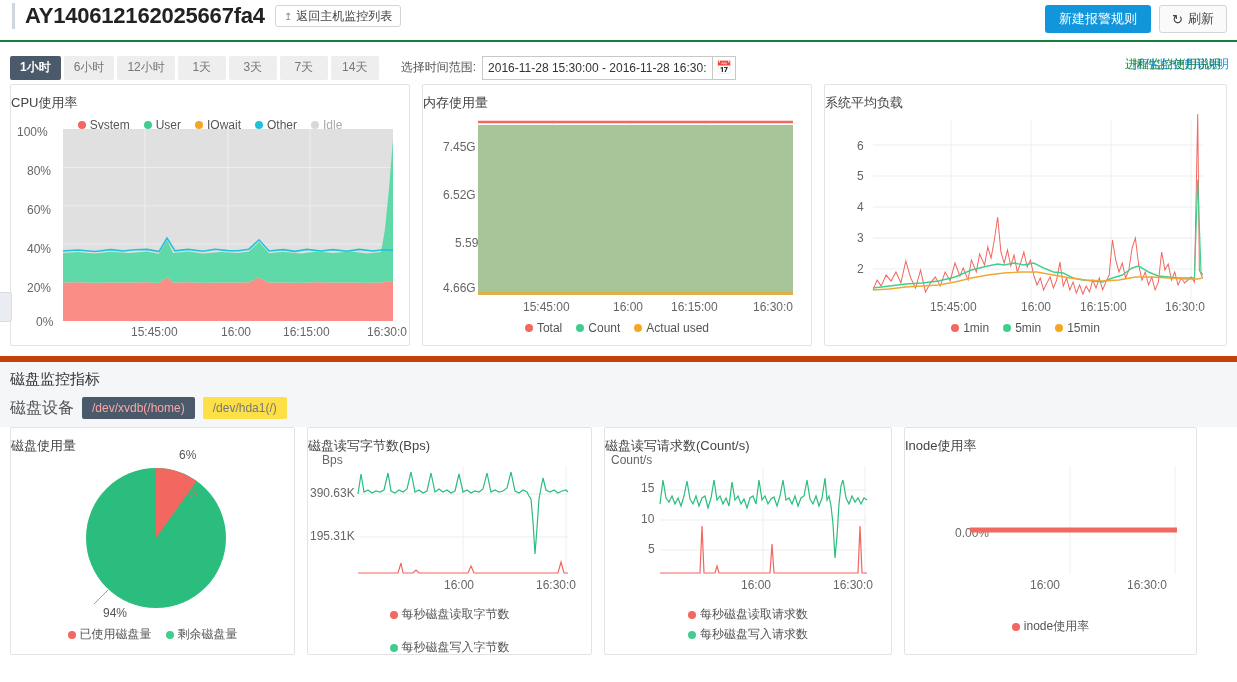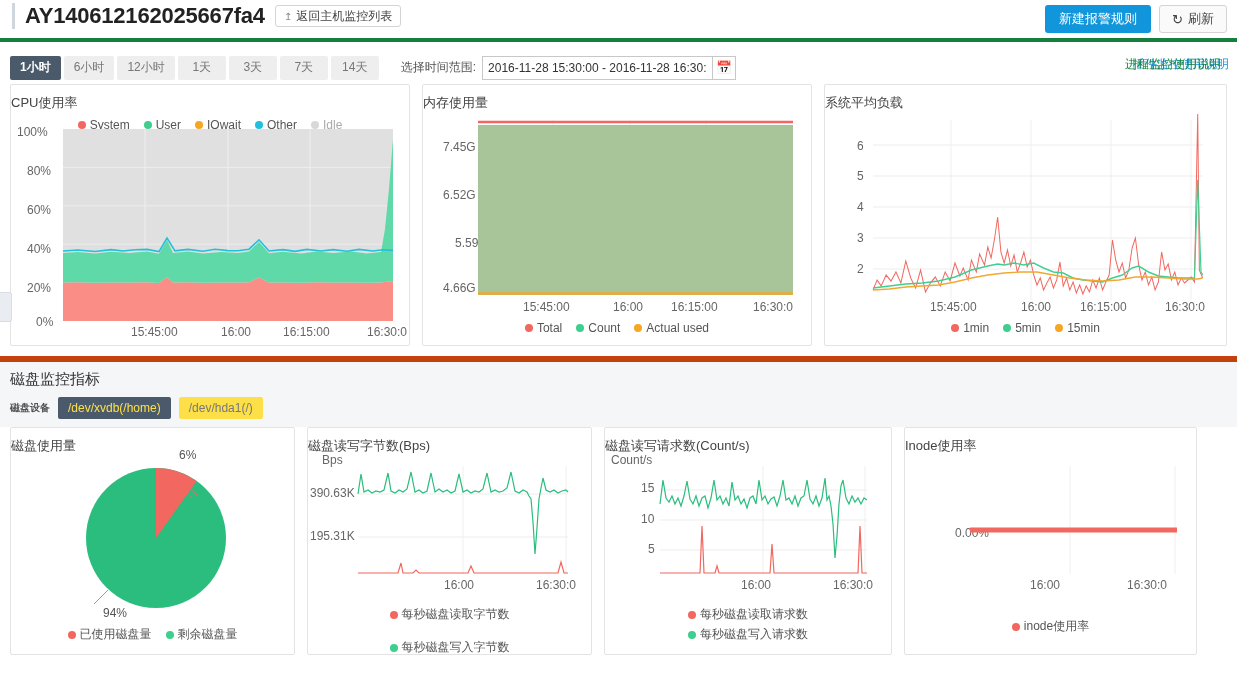--- a/index.html
+++ b/index.html
@@ -5,21 +5,21 @@
   * { box-sizing: border-box; }
   html, body { margin:0; padding:0; }
   body {
     width:1237px; height:682px; overflow:hidden;
     background:#ffffff;
     font-family:"Liberation Sans","DejaVu Sans",sans-serif;
     font-size:12px; color:#333;
     position:relative;
   }
   
-  .header { height:42px; position:relative; border-bottom:4px solid #15803d; }
+  .header { height:42px; position:relative; border-bottom:2px solid #15803d; }
   .title-wrap { position:absolute; left:12px; top:3px; display:flex; align-items:center; gap:10px; }
   .title-bar { width:3px; height:26px; background:#cfd6dd; }
   .page-title { font-size:22px; font-weight:bold; color:#222; letter-spacing:-.2px; }
   .back-btn {
     border:1px solid #d4d4d4; background:#fff; border-radius:3px;
     height:22px; padding:0 8px; display:inline-flex; align-items:center; gap:4px;
     font-size:12px; color:#444; cursor:pointer;
   }
   .back-btn .arrow { font-size:10px; color:#888; }
   .hdr-right { position:absolute; right:10px; top:5px; display:flex; gap:8px; align-items:center; }
@@ -74,26 +74,26 @@
   .axis-label { position:absolute; font-size:12px; color:#666; white-space:nowrap; }
   .unit-label { position:absolute; font-size:12px; color:#666; }
   .svgplot { position:absolute; left:0; top:0; }
 
   .section-head {
     margin:10px 0 0 0; padding:8px 10px 2px 10px;
     background:#f5f6f8; border-top:6px solid #c2410c;
   }
   .section-title { font-size:15px; color:#333; }
   .dev-row { display:flex; align-items:center; gap:8px; padding:6px 10px 8px 10px; background:#f5f6f8; }
-  .dev-label { font-size:10px; color:#555;font-weight:bold; }
+  .dev-label { font-size:16px; color:#555; }
   .dev-tab {
     background:#fde047; color:#777; border:none; border-radius:2px;
     height:22px; padding:0 10px; font-size:12px; cursor:pointer; font-family:inherit;
   }
-  .dev-tab.active { background:#4a5a6a; color:#fde047; }
+  .dev-tab.active { background:#4a5a6a; color:#fca5a5; }
 
   .side-handle {
     position:absolute; left:0; top:292px; width:12px; height:30px;
     background:#e9edf1; border:1px solid #d7dde3; border-left:none;
     border-radius:0 3px 3px 0; cursor:pointer;
   }
 </style>
 </head>
 <body>
 

